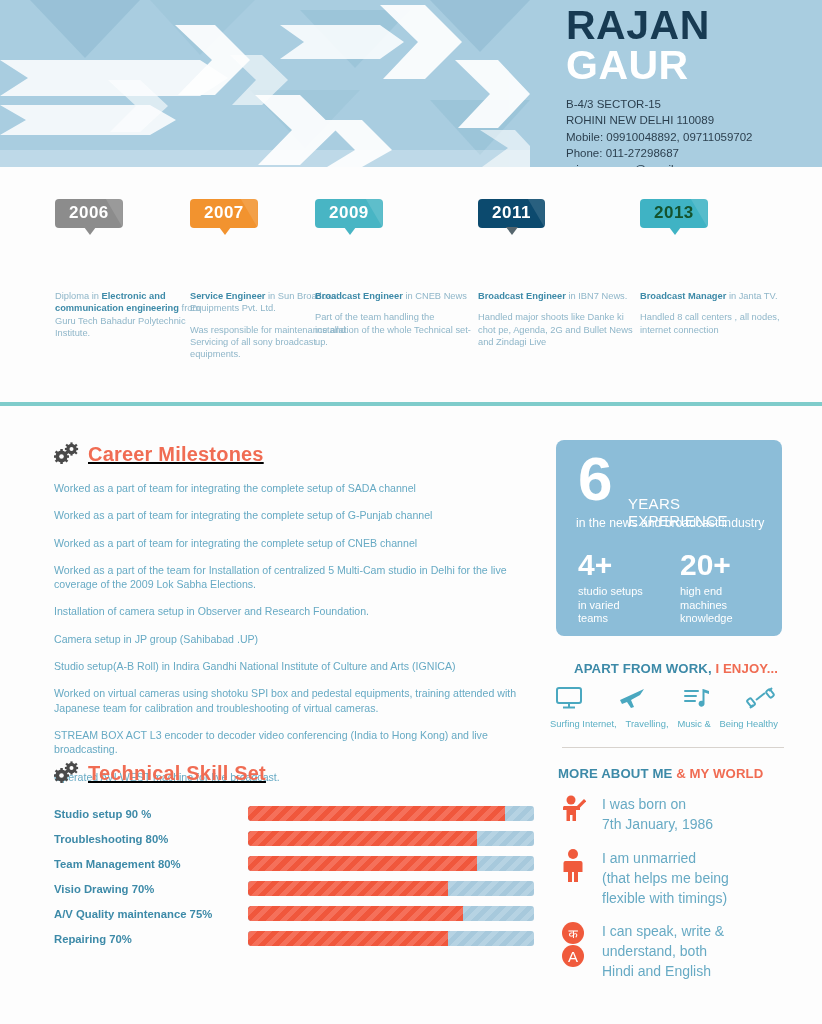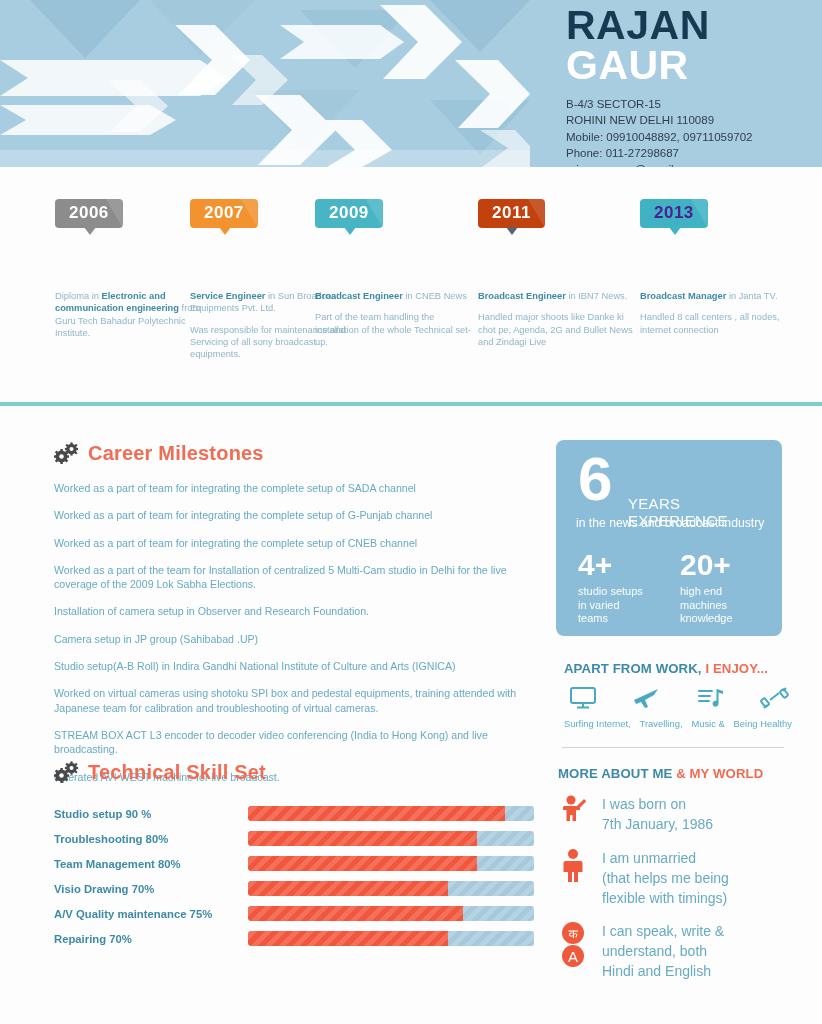--- a/index.html
+++ b/index.html
@@ -59,42 +59,42 @@
   .tl-text { font-size: 9.3px; line-height: 1.33; color: #8fb6c9; }
   .tl-text b { color: #3d8aa8; font-weight: bold; }
   .tl-text p { margin-top: 9px; }
 
   
   .donut { position: absolute; left: 58px; top: 352px; width: 62px; height: 62px; }
   .divider-teal { position: absolute; left:0; top: 402px; width: 822px; height: 4px; background: #7fcccb; }
 
   
   .main { position: absolute; left: 0; top: 406px; width: 822px; height: 618px; background: #fdfdfd; }
-  .sect-head { display: flex; align-items: flex-start; gap: 8px; }
+  .sect-head { display: flex; align-items: flex-end; gap: 8px; text-decoration: underline; }
   .sect-title { font-size: 20px; font-weight: bold; color: #f06c53; letter-spacing: 0.2px; }
   .gears { width: 26px; height: 24px; }
 
   .milestones { position: absolute; left: 54px; top: 75px; width: 470px; }
   .ms-item { font-size: 10.6px; color: #67aac4; line-height: 1.35; margin-bottom: 13px; }
 
   
   .expbox {
     position: absolute; left: 556px; top: 34px; width: 226px; height: 196px;
     background: #8cbdd8; border-radius: 8px; color: #fff;
   }
   .exp-six { position:absolute; left: 22px; top: 8px; font-size: 62px; font-weight: bold; line-height: 1; }
   .exp-years { position: absolute; left: 72px; top: 55px; font-size: 15px; letter-spacing: 0.3px; }
   .exp-sub { position: absolute; left: 20px; top: 76px; font-size: 12.2px; }
   .exp-c1 { position: absolute; left: 22px; top: 110px; }
   .exp-c2 { position: absolute; left: 124px; top: 110px; }
   .exp-num { font-size: 30px; font-weight: bold; line-height: 1; margin-bottom: 5px; }
   .exp-lbl { font-size: 11px; line-height: 1.24; }
 
   
-  .apart { position: absolute; left: 564px; top: 255px; width: 228px; }
+  .apart { position: absolute; left: 550px; top: 255px; width: 228px; text-align: right; }
   .mini-head { font-size: 13.2px; font-weight: bold; color: #3d8aa8; letter-spacing: 0.1px; white-space: nowrap; }
   .mini-head .accent { color: #f06c53; }
   .hobby-icons { display: flex; justify-content: space-between; align-items: flex-end; margin: 10px 2px 4px 4px; }
   .hobby-labels { display: flex; justify-content: space-between; font-size: 9.4px; color: #5bafc4; }
   .rule { position: absolute; left: 562px; top: 341px; width: 222px; height: 1px; background: #d8d3ce; }
 
   
   .about { position: absolute; left: 558px; top: 360px; width: 232px; }
   .about-row { display: flex; gap: 14px; margin-top: 14px; align-items: flex-start; }
   .about-txt { font-size: 14px; color: #67aac4; line-height: 1.42; }
@@ -167,25 +167,25 @@
             <div>Diploma in <b>Electronic and communication engineering</b> from Guru Tech Bahadur Polytechnic Institute.</div>
           </div></div>
         <div class="tl-node" style="left: 190px; top: 32px;"><span class="badge" style="background: rgb(242, 147, 47); color: rgb(242, 147, 47);"><span style="color: rgb(255, 255, 255); position: relative; z-index: 2;">2007</span></span><div class="tl-text" style="margin-top: 62px;">
             <div><b>Service Engineer</b> in Sun Broadcast Equipments Pvt. Ltd.</div>
             <p>Was responsible for maintenance and Servicing of all sony broadcast equipments.</p>
           </div></div>
         <div class="tl-node" style="left: 315px; top: 32px;"><span class="badge" style="background: rgb(72, 181, 196); color: rgb(72, 181, 196);"><span style="color: rgb(255, 255, 255); position: relative; z-index: 2;">2009</span></span><div class="tl-text" style="margin-top: 62px;">
             <div><b>Broadcast Engineer</b> in CNEB News</div>
             <p>Part of the team handling the installation of the whole Technical set-up.</p>
           </div></div>
-        <div class="tl-node" style="left: 478px; top: 32px;"><span class="badge" style="background: #c2410c; color: rgb(86, 102, 110); text-align: center;"><span style="color: rgb(255, 255, 255); position: relative; z-index: 2;">2011</span></span><div class="tl-text" style="margin-top: 62px;">
+        <div class="tl-node" style="left: 478px; top: 32px;"><span class="badge" style="background: #0c4a6e; color: rgb(86, 102, 110); text-align: center;"><span style="color: rgb(255, 255, 255); position: relative; z-index: 2;">2011</span></span><div class="tl-text" style="margin-top: 62px;">
             <div><b>Broadcast Engineer</b> in IBN7 News.</div>
             <p>Handled major shoots like Danke ki chot pe, Agenda, 2G and Bullet News and Zindagi Live</p>
           </div></div>
-        <div class="tl-node" style="left: 640px; top: 32px;"><span class="badge" style="background: rgb(63, 179, 196); color: rgb(63, 179, 196);"><span style="color: #4c1d95; position: relative; z-index: 2;">2013</span></span><div class="tl-text" style="margin-top: 62px;">
+        <div class="tl-node" style="left: 640px; top: 32px;"><span class="badge" style="background: rgb(63, 179, 196); color: rgb(63, 179, 196);"><span style="color: #14532d; position: relative; z-index: 2;">2013</span></span><div class="tl-text" style="margin-top: 62px;">
             <div><b>Broadcast Manager</b> in Janta TV.</div>
             <p>Handled 8 call centers , all nodes, internet connection</p>
           </div></div>
       </div>
     <div class="donut">
       <svg width="62" height="62" viewBox="0 0 62 62">
         <circle cx="31" cy="31" r="23" fill="none" stroke="#ece9e4" stroke-width="8"></circle>
         <circle id="donut-arc" cx="31" cy="31" r="23" fill="none" stroke="#e8472c" stroke-width="8" stroke-linecap="butt" transform="rotate(-90 31 31)" stroke-dasharray="88.15308985972959 144.51326206513048"></circle>
         <text x="28" y="37" text-anchor="middle" font-family="Liberation Sans, sans-serif" font-size="17" font-weight="bold" fill="#3b3b3b" id="donut-val">61</text>
         <text x="44" y="37" text-anchor="middle" font-family="Liberation Sans, sans-serif" font-size="10" font-weight="bold" fill="#3b3b3b" id="donut-pct">%</text>

